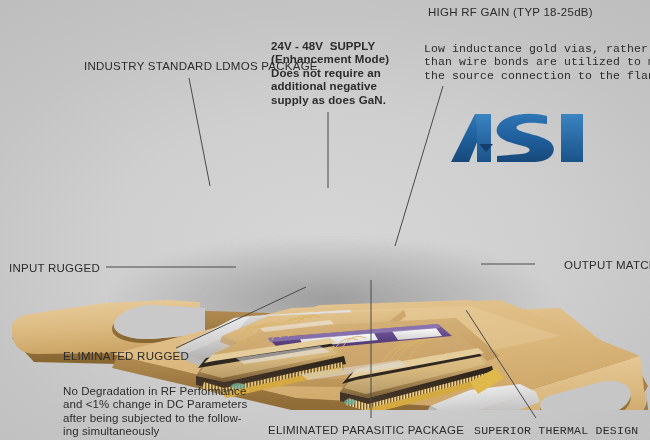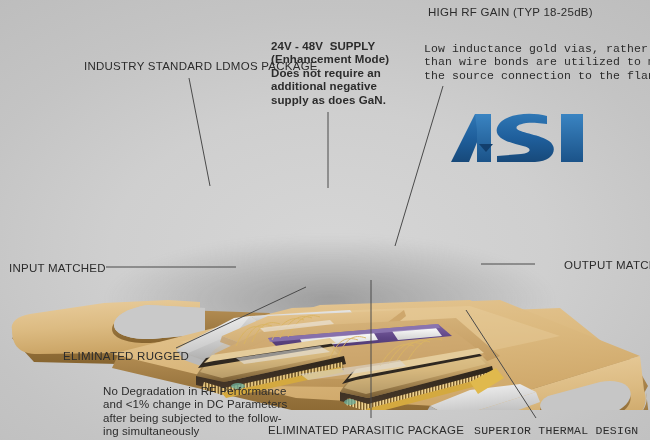--- a/index.html
+++ b/index.html
@@ -271,24 +271,24 @@
       <div class="lbl caps" style="left: 45px; top: 60px; margin-left: 39px;">INDUSTRY STANDARD LDMOS PACKAGE</div>
       <div class="lbl para" style="left: 271px; top: 40px; font-weight: bold;">24V - 48V  SUPPLY
 (Enhancement Mode)
 Does not require an
 additional negative
 supply as does GaN.</div>
       <div class="lbl caps" style="left: 428px; top: 6px;">HIGH RF GAIN (TYP 18-25dB)</div>
       <div class="lbl para" style="left: 424px; top: 42px; font-family: Liberation Mono, monospace;">Low inductance gold vias, rather
 than wire bonds are utilized to make
 the source connection to the flange.</div>
-      <div class="lbl caps" style="left: 9px; top: 262px;">INPUT MATCHED</div>
+      <div class="lbl caps" style="left: 9px; top: 262px;">INPUT RUGGED</div>
       <div class="lbl caps" style="left: 564px; top: 259px;">OUTPUT MATCHED</div>
       <div class="lbl caps" style="left: 63px; top: 350px;">ELIMINATED RUGGED</div>
-      <div class="lbl para" style="left: 63px; top: 385px; margin-left: 40px;">No Degradation in RF Performance
+      <div class="lbl para" style="left: 63px; top: 385px;">No Degradation in RF Performance
 and &lt;1% change in DC Parameters
 after being subjected to the follow-
 ing simultaneously</div>
       <div class="lbl caps" style="left: 268px; top: 424px;">ELIMINATED PARASITIC PACKAGE</div>
       <div class="lbl caps" style="left: 474px; top: 424px; font-family: Liberation Mono, monospace;">SUPERIOR THERMAL DESIGN</div>
     </div>
 
   <div id="logo">
     <svg class="asi" viewBox="0 0 146 52">
       <defs>

